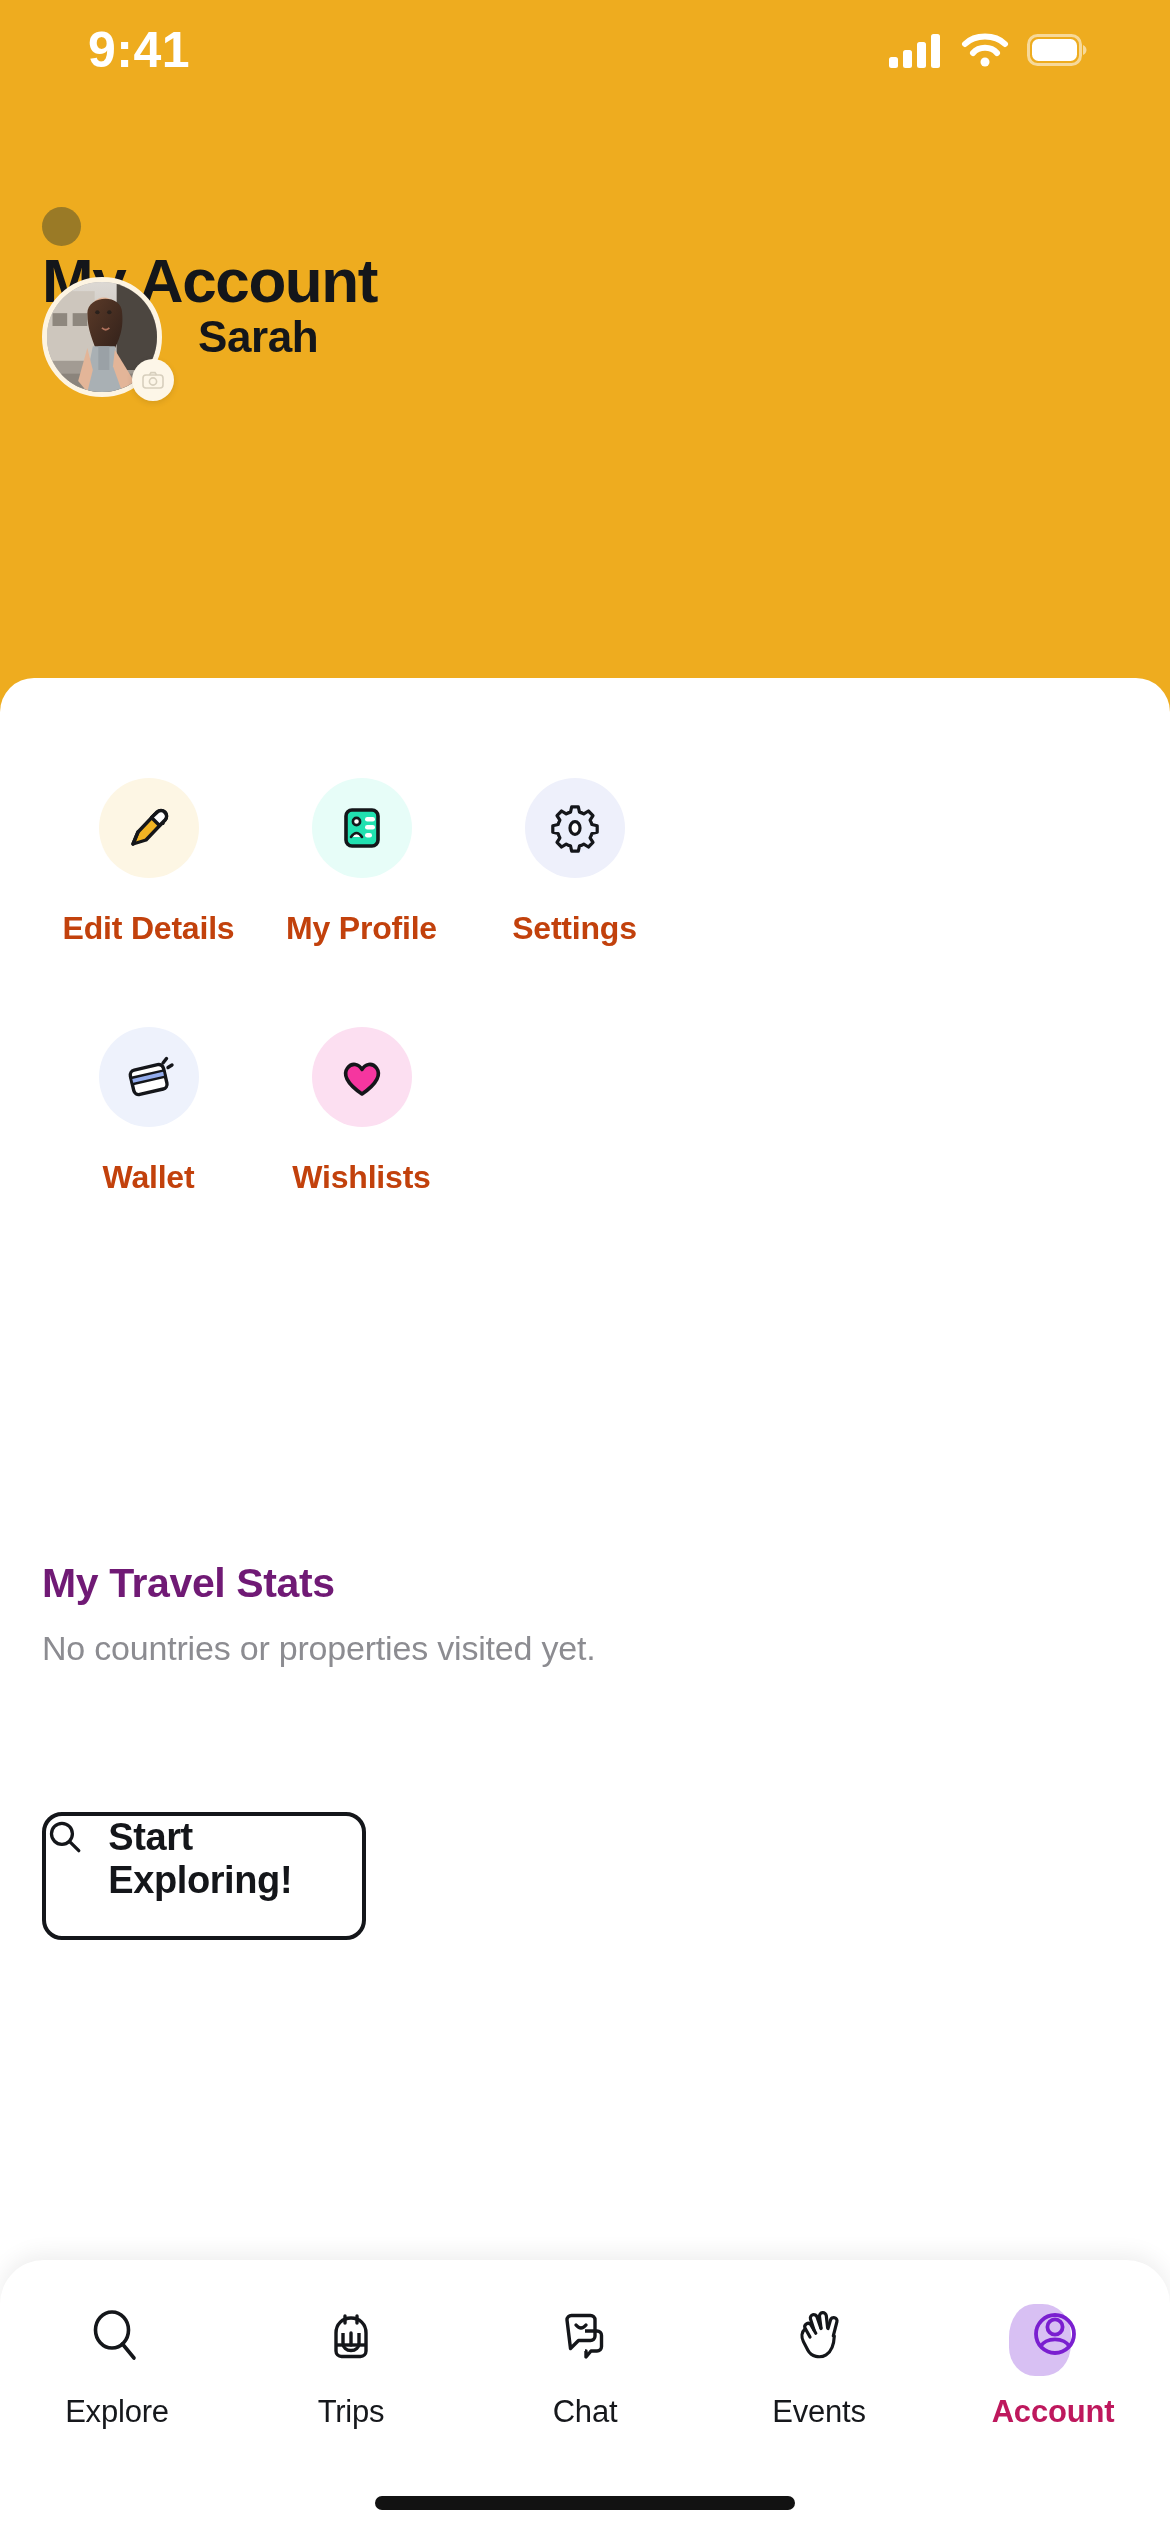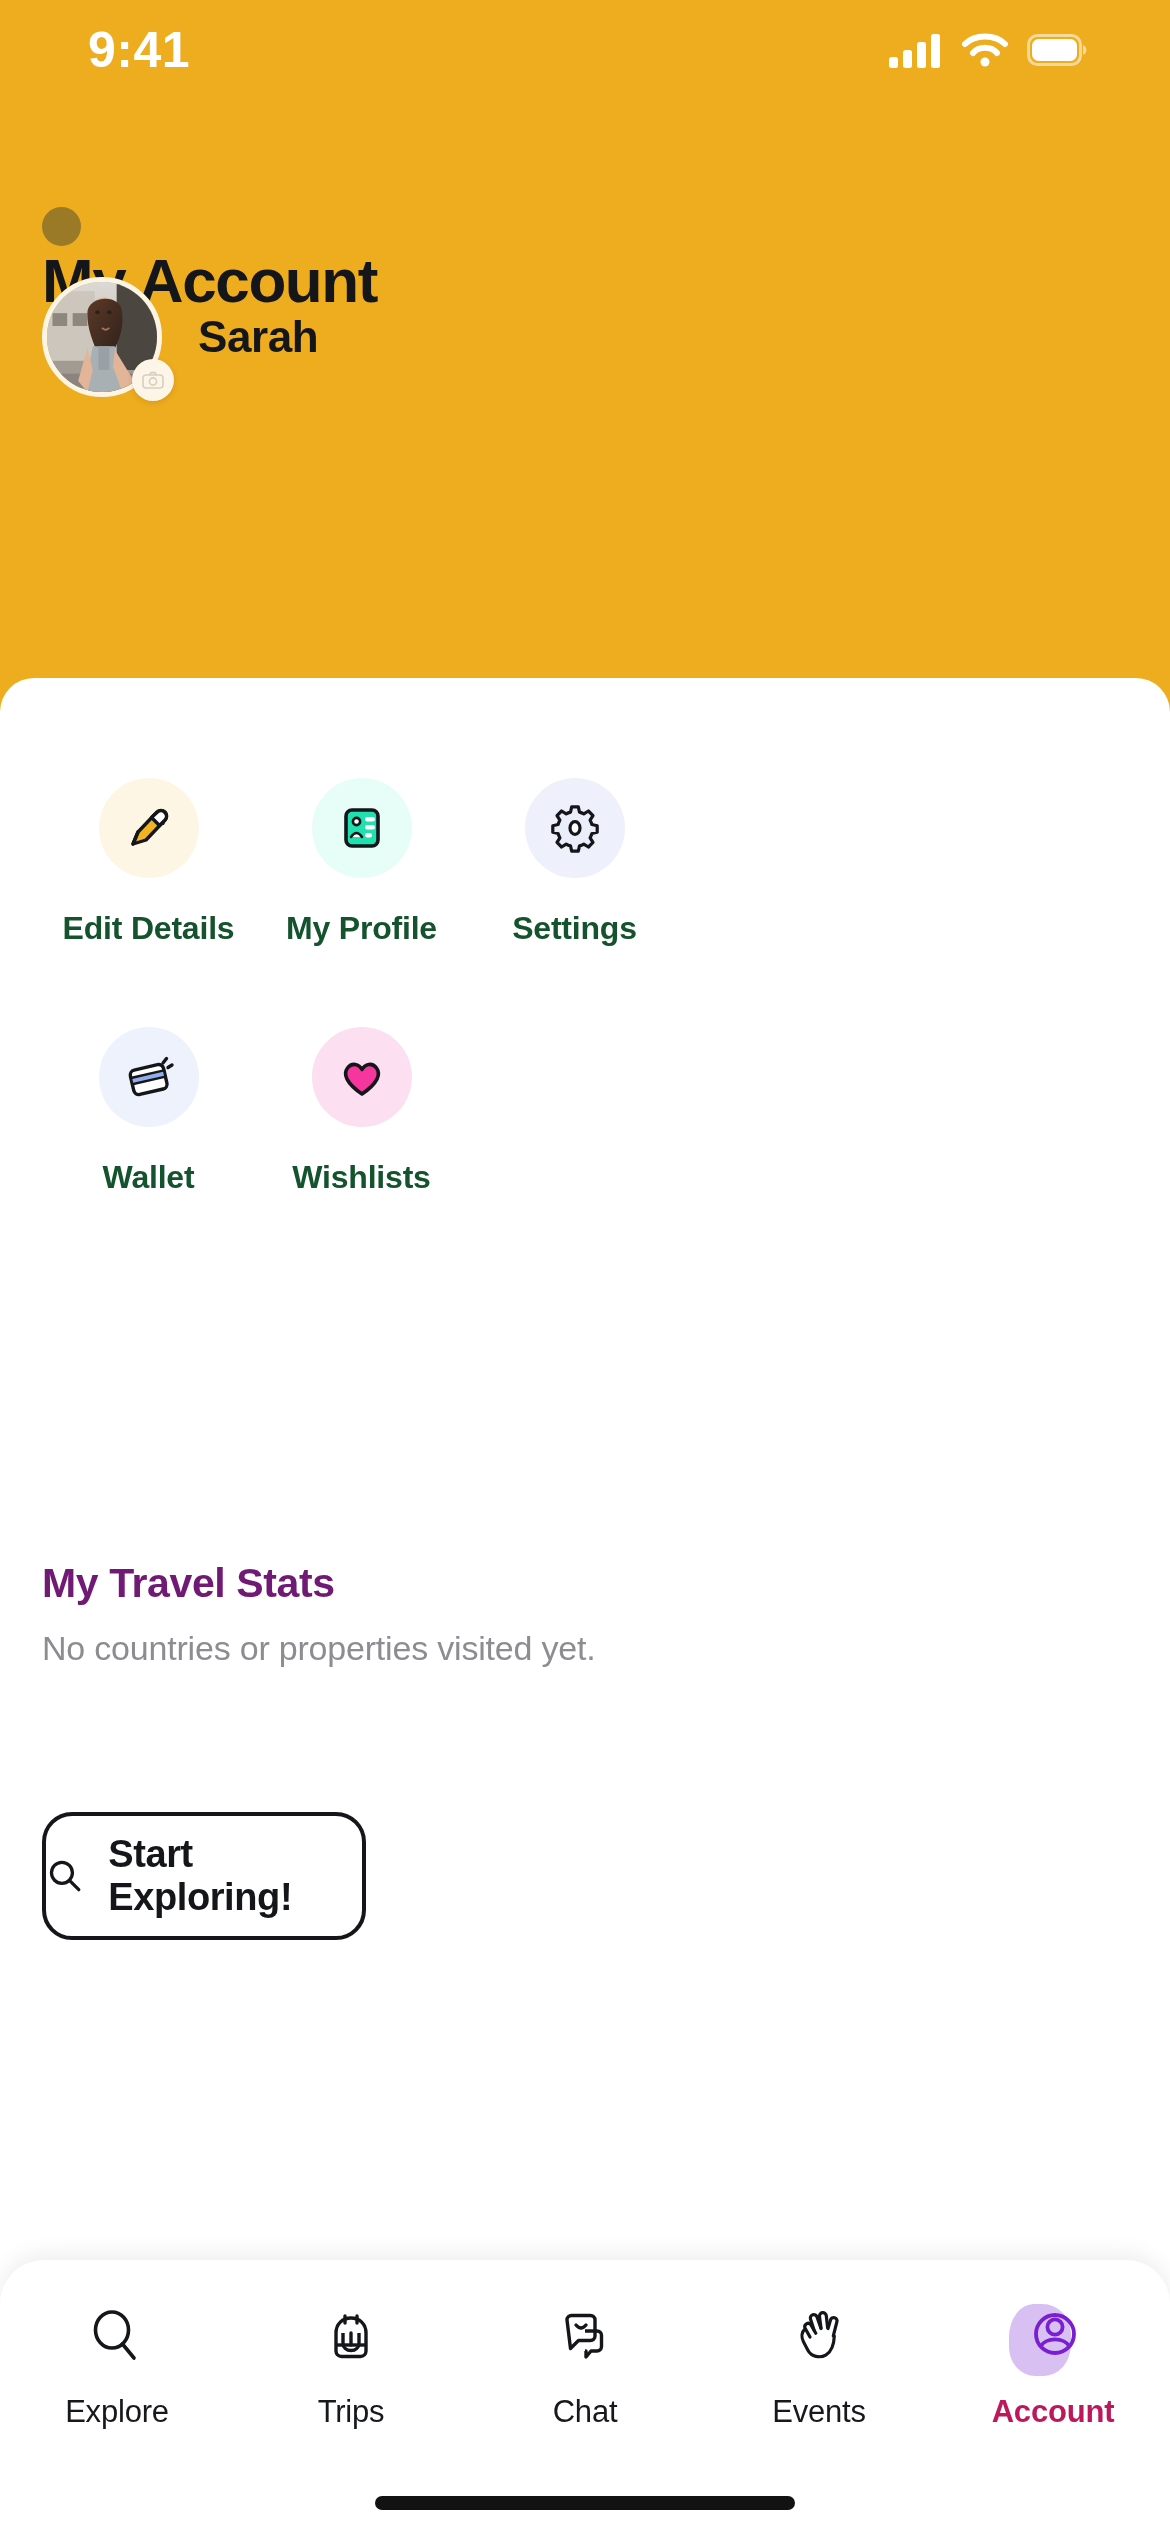--- a/index.html
+++ b/index.html
@@ -78,41 +78,41 @@
   .cell {
     flex:0 0 213px;
     display:flex; flex-direction:column; align-items:center;
   }
   .icon-circle {
     width:100px; height:100px; border-radius:50%;
     display:flex; align-items:center; justify-content:center;
   }
   .cell-label {
     margin-top:32px;
-    font-size:32px; font-weight:700; color:#14532d; letter-spacing:-0.2px;
+    font-size:32px; font-weight:700; color:#c2410c; letter-spacing:-0.2px;
     white-space:nowrap;
   }
 
   
   .stats { position:absolute; left:42px; top:1560px; width:1000px; }
   .stats-title {
     font-size:41px; font-weight:700; color:#701a75; letter-spacing:-0.4px;
   }
   .stats-sub {
     margin-top:22px;
     font-size:34px; font-weight:400; color:#8c8c91; letter-spacing:-0.2px;
   }
 
   
   .explore-btn {
     position:absolute; left:42px; top:1812px;
     width:324px; height:128px;
-    border:4px solid #14161a; border-radius:30px;
+    border:4px solid #14161a; border-radius:20px;
     background:#ffffff;
-    display:flex; align-items:center; justify-content:center; gap:24px;
+    display:flex; justify-content:center; gap:24px;
     cursor:pointer;
   }
   .explore-label {
     font-size:38px; font-weight:700; color:#14161a; letter-spacing:-0.4px;
   }
 
   
   .tabbar {
     position:absolute; left:0; bottom:0;
     width:1170px; height:272px;

